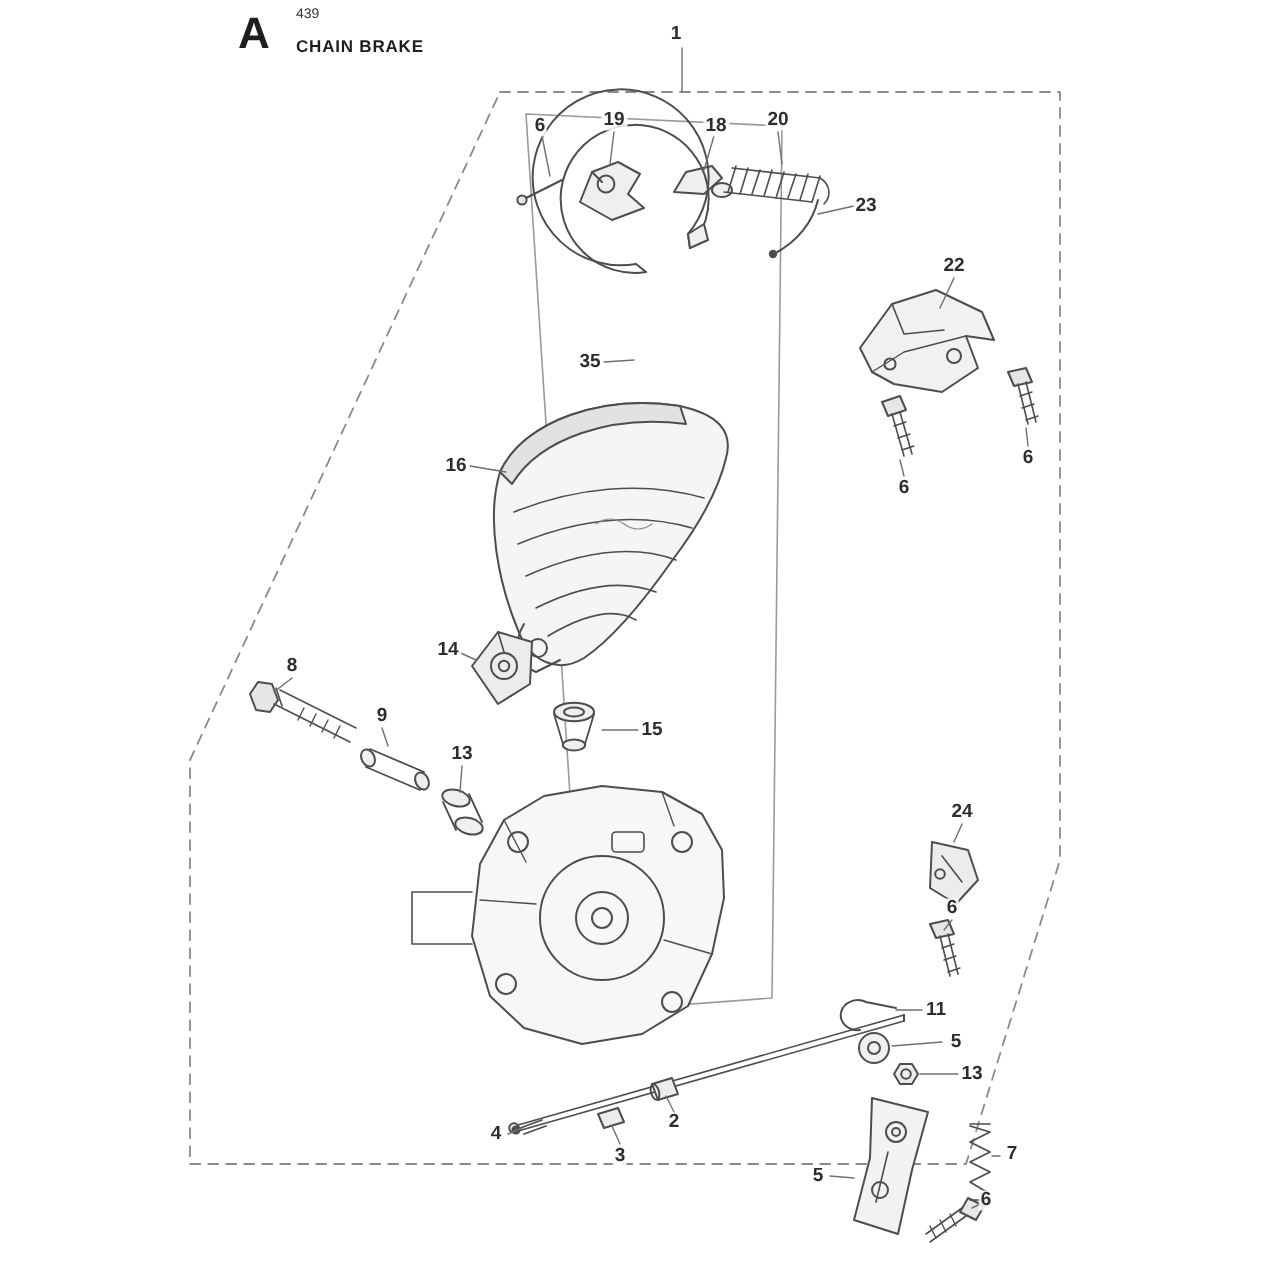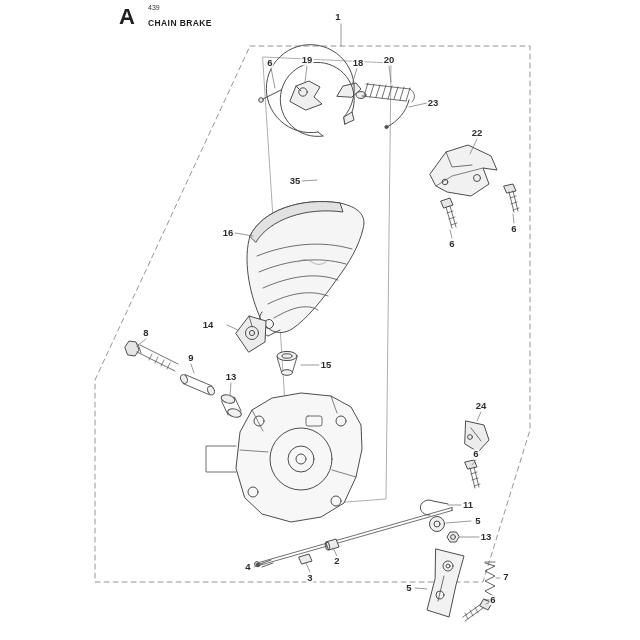--- a/index.html
+++ b/index.html
@@ -240,21 +240,21 @@
   <span class="co" style="left:307px;top:60px">19</span>
   <span class="co" style="left:358px;top:63px">18</span>
   <span class="co" style="left:389px;top:60px">20</span>
   <span class="co" style="left:433px;top:103px">23</span>
   <span class="co" style="left:477px;top:133px">22</span>
   <span class="co" style="left:295px;top:181px">35</span>
   <span class="co" style="left:228px;top:233px">16</span>
   <span class="co" style="left:452px;top:244px">6</span>
   <span class="co" style="left:514px;top:229px">6</span>
   <span class="co" style="left:146px;top:333px">8</span>
-  <span class="co" style="left:208px;top:325px">14</span>
+  <span class="co" style="left:224px;top:325px">14</span>
   <span class="co" style="left:191px;top:358px">9</span>
   <span class="co" style="left:326px;top:365px">15</span>
   <span class="co" style="left:231px;top:377px">13</span>
   <span class="co" style="left:481px;top:406px">24</span>
   <span class="co" style="left:476px;top:454px">6</span>
   <span class="co" style="left:468px;top:505px">11</span>
   <span class="co" style="left:478px;top:521px">5</span>
   <span class="co" style="left:486px;top:537px">13</span>
   <span class="co" style="left:248px;top:567px">4</span>
   <span class="co" style="left:310px;top:578px">3</span>

